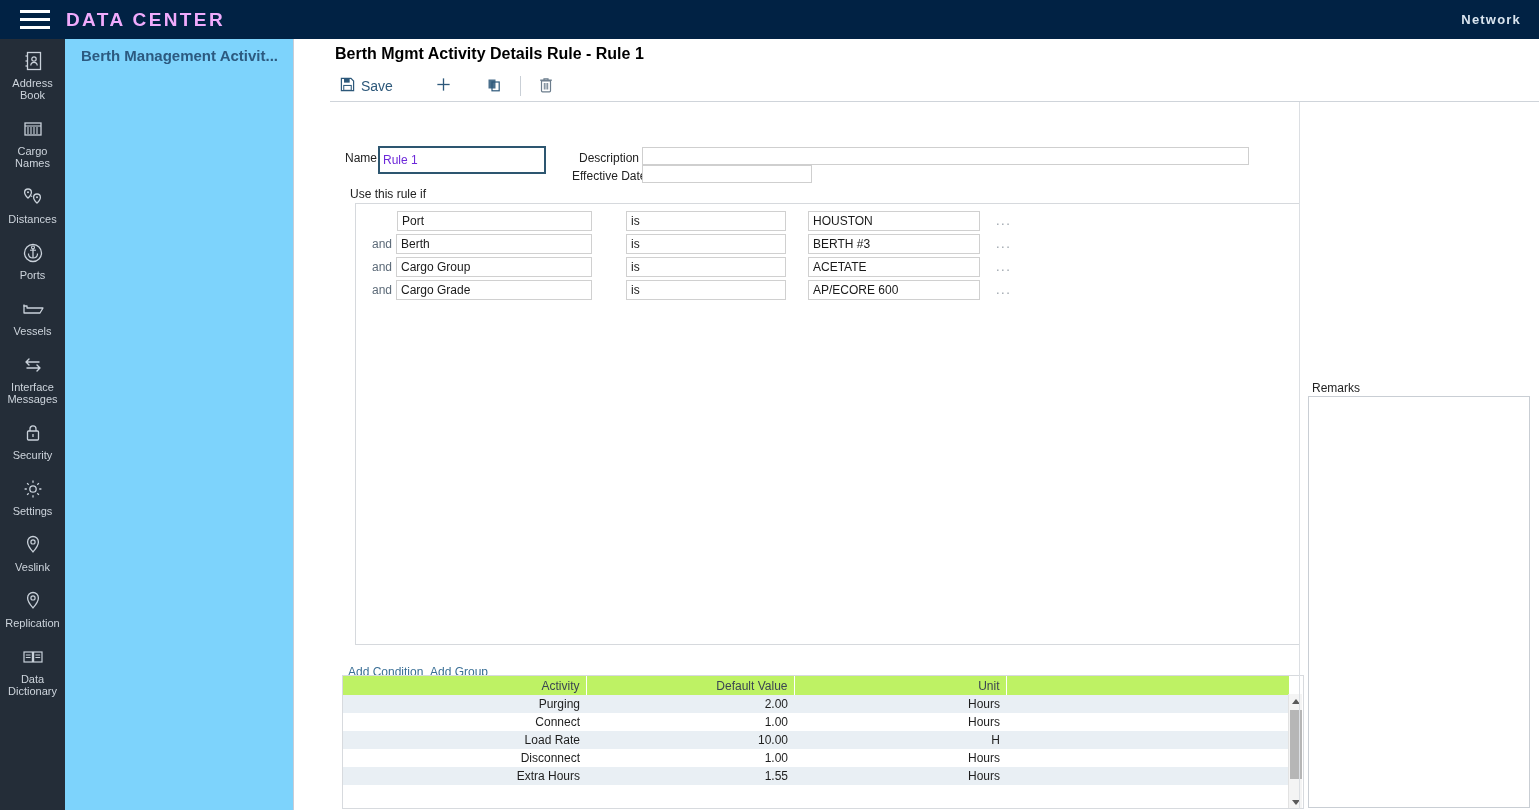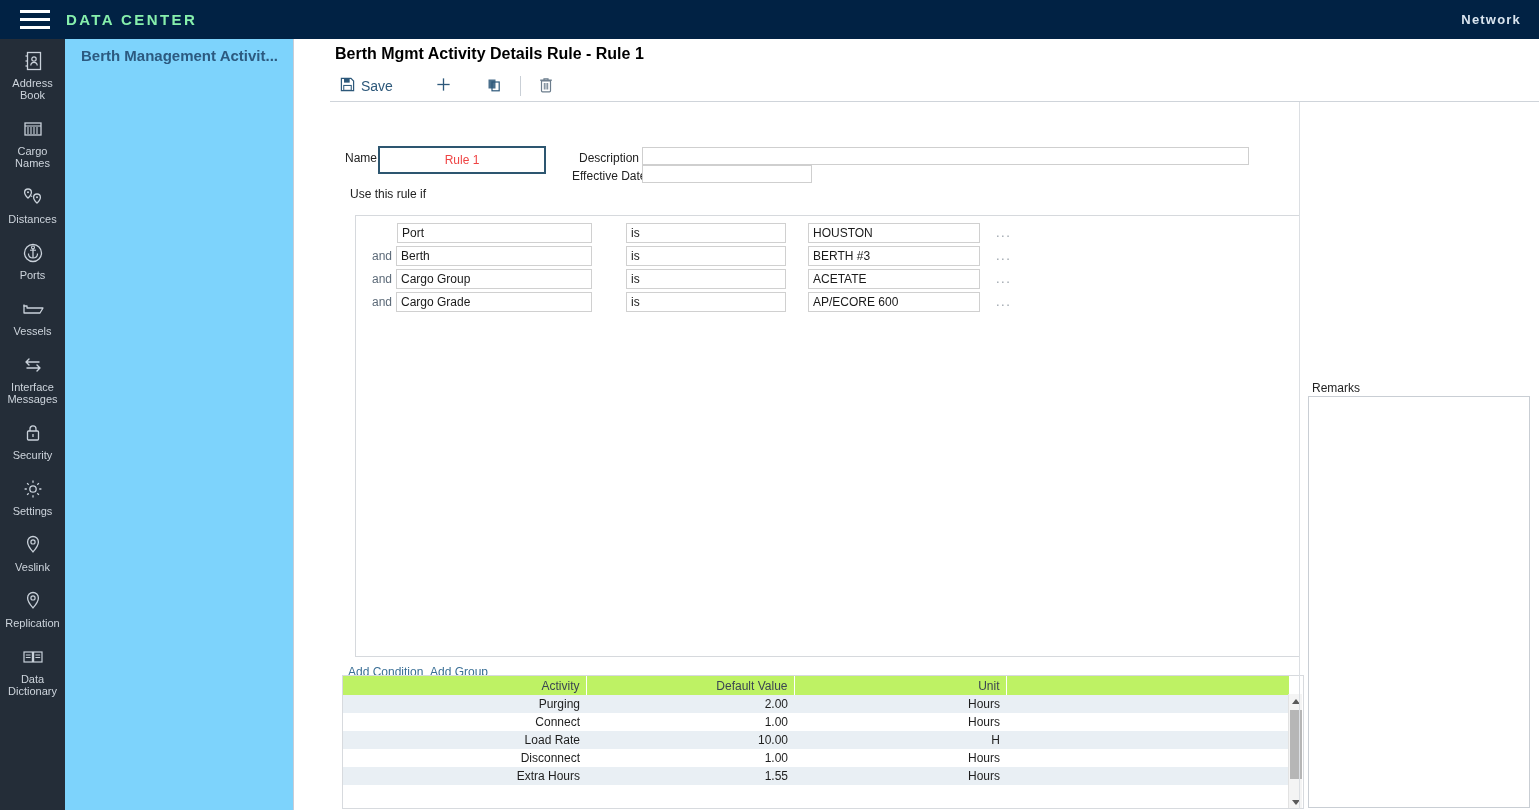--- a/index.html
+++ b/index.html
@@ -19,21 +19,21 @@
     background: #012244;
     display: flex; align-items: center;
   }
   #hamburger {
     width: 30px; height: 22px; margin-left: 20px; margin-right: 16px;
     display: flex; flex-direction: column; justify-content: center; gap: 5px;
     cursor: pointer;
   }
   #hamburger i { display: block; height: 3px; background: #ffffff; border-radius: 0; }
   #app-title {
-    color: #86efac; font-size: 15px; font-weight: bold;
+    color: #f0abfc; font-size: 19px; font-weight: bold;
     letter-spacing: 2.4px;
   }
   #network-label {
     position: absolute; right: 18px; top: 12px;
     color: #dbe6f0; font-size: 13px; font-weight: bold; letter-spacing: 1.2px;
   }
 
   
   #rail {
     position: absolute; left: 0; top: 39px; width: 65px; height: 771px;
@@ -83,40 +83,40 @@
   }
   .tb-btn .tlabel { font-size: 14px; color: #2d587a; }
   .tb-sep { width: 1px; height: 20px; background: #c9cfd6; margin: 0 8px; }
   #toolbar-rule { position: absolute; left: 0; top: 62px; width: 1209px; height: 1px; background: #cfd4da; }
   .lbl { font-size: 12px; color: #222; }
   #name-label { position: absolute; left: 15px; top: 112px; }
   #name-input {
     position: absolute; left: 48px; top: 107px; width: 168px; height: 20px;
     border: 2px solid #2d5670; background: #fff;
     font-family: "Liberation Sans", sans-serif; font-size: 12px;
-    padding: 12px 3px; color: #ef4444; text-align: center;
+    padding: 12px 3px; color: #6d28d9;
   }
   #desc-label { position: absolute; left: 249px; top: 112px; }
   #desc-input {
     position: absolute; left: 312px; top: 108px; width: 607px; height: 18px;
     border: 1px solid #cfcfcf; background: #fff; padding: 0 3px;
     font-family: "Liberation Sans", sans-serif; font-size: 12px;
   }
   #eff-label { position: absolute; left: 242px; top: 130px; }
   #eff-input {
     position: absolute; left: 312px; top: 126px; width: 170px; height: 18px;
     border: 1px solid #cfcfcf; background: #fff; padding: 0 3px;
     font-family: "Liberation Sans", sans-serif; font-size: 12px;
   }
   #use-rule-label { position: absolute; left: 20px; top: 148px; }
 
   
   #cond-box {
     position: absolute; left: 25px; top: 164px; width: 945px; height: 442px;
-    border: 1px solid #d6d9dd; background: #ffffff; margin-top: 12px;
+    border: 1px solid #d6d9dd; background: #ffffff;
   }
   .cond-row {
     position: absolute; left: 0; width: 945px; height: 23px;
     display: flex; align-items: center;
   }
   .cond-and {
     width: 40px; text-align: right; padding-right: 4px;
     font-size: 12px; color: #5c6a78;
   }
   .f-field, .f-op, .f-val {

